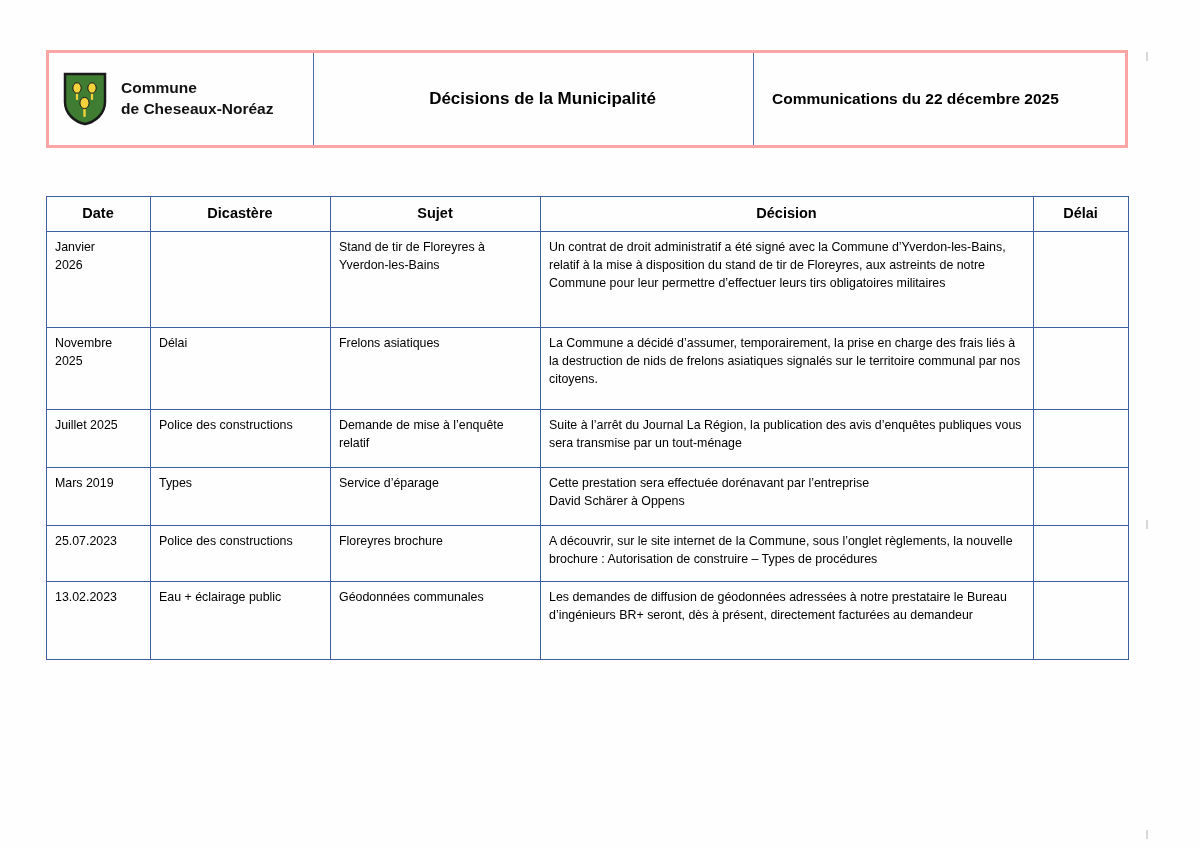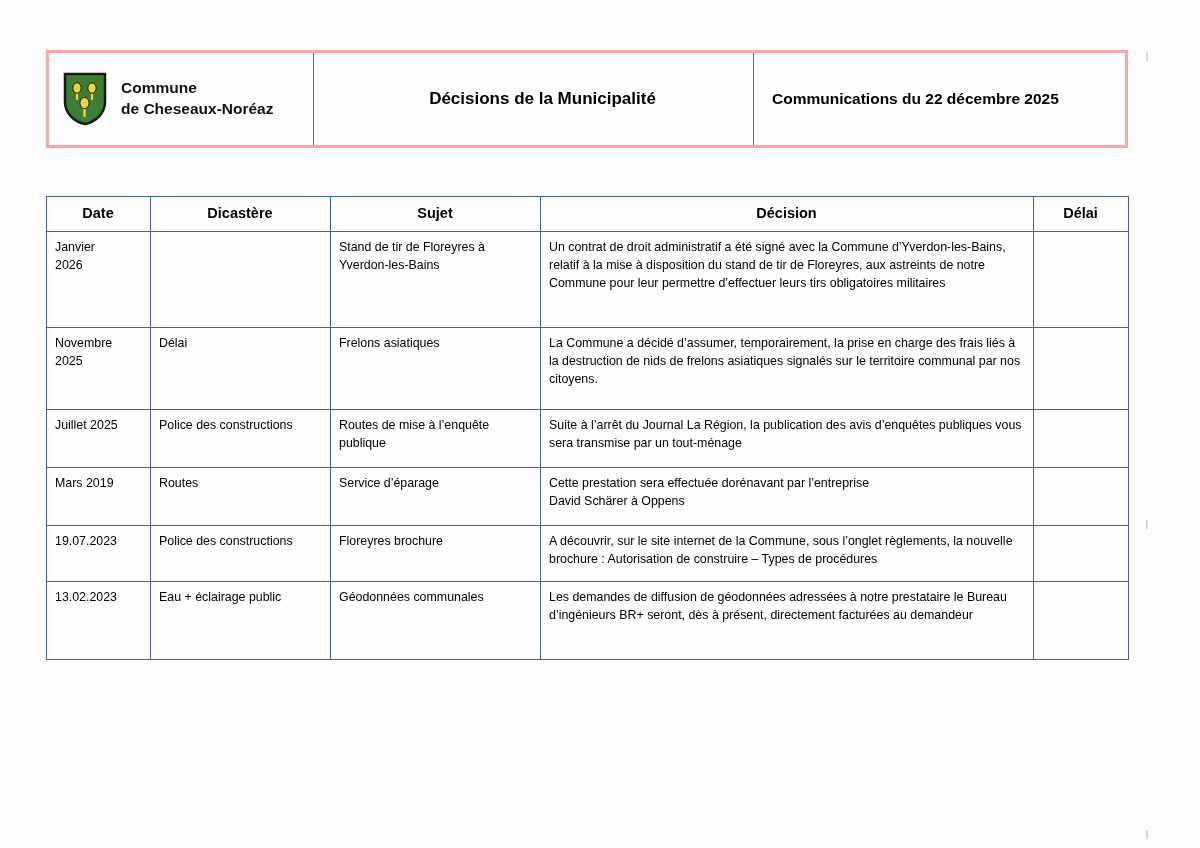--- a/index.html
+++ b/index.html
@@ -213,34 +213,34 @@
             <td class="row-date">Novembre
 2025</td>
             <td class="cell-text">Délai</td>
             <td class="cell-text">Frelons asiatiques</td>
             <td class="cell-text">La Commune a décidé d’assumer, temporairement, la prise en charge des frais liés à la destruction de nids de frelons asiatiques signalés sur le territoire communal par nos citoyens.</td>
             <td class="cell-text"></td>
           </tr>
           <tr class="r2">
             <td class="row-date">Juillet 2025</td>
             <td class="cell-text">Police des constructions</td>
-            <td class="cell-text">Routes de mise à l’enquête publique</td>
+            <td class="cell-text">Demande de mise à l’enquête relatif</td>
             <td class="cell-text">Suite à l’arrêt du Journal La Région, la publication des avis d’enquêtes publiques vous sera transmise par un tout-ménage</td>
             <td class="cell-text"></td>
           </tr>
           <tr class="r3">
             <td class="row-date">Mars 2019</td>
-            <td class="cell-text">Routes</td>
+            <td class="cell-text">Types</td>
             <td class="cell-text">Service d’éparage</td>
             <td class="cell-text">Cette prestation sera effectuée dorénavant par l’entreprise
 David Schärer à Oppens</td>
             <td class="cell-text"></td>
           </tr>
           <tr class="r5">
-            <td class="row-date">19.07.2023</td>
+            <td class="row-date">25.07.2023</td>
             <td class="cell-text">Police des constructions</td>
             <td class="cell-text">Floreyres brochure</td>
             <td class="cell-text">A découvrir, sur le site internet de la Commune, sous l’onglet règlements, la nouvelle brochure : <span class="bold-inline">Autorisation de construire – Types de procédures</span></td>
             <td class="cell-text"></td>
           </tr>
           <tr class="r6">
             <td class="row-date">13.02.2023</td>
             <td class="cell-text">Eau + éclairage public</td>
             <td class="cell-text">Géodonnées communales</td>
             <td class="cell-text">Les demandes de diffusion de géodonnées adressées à notre prestataire le Bureau d’ingénieurs BR+ seront, dès à présent, directement facturées au demandeur</td>

